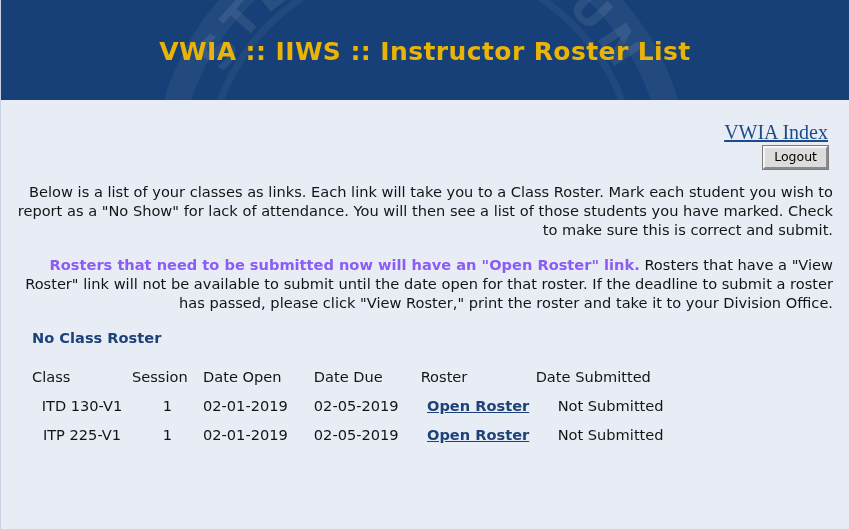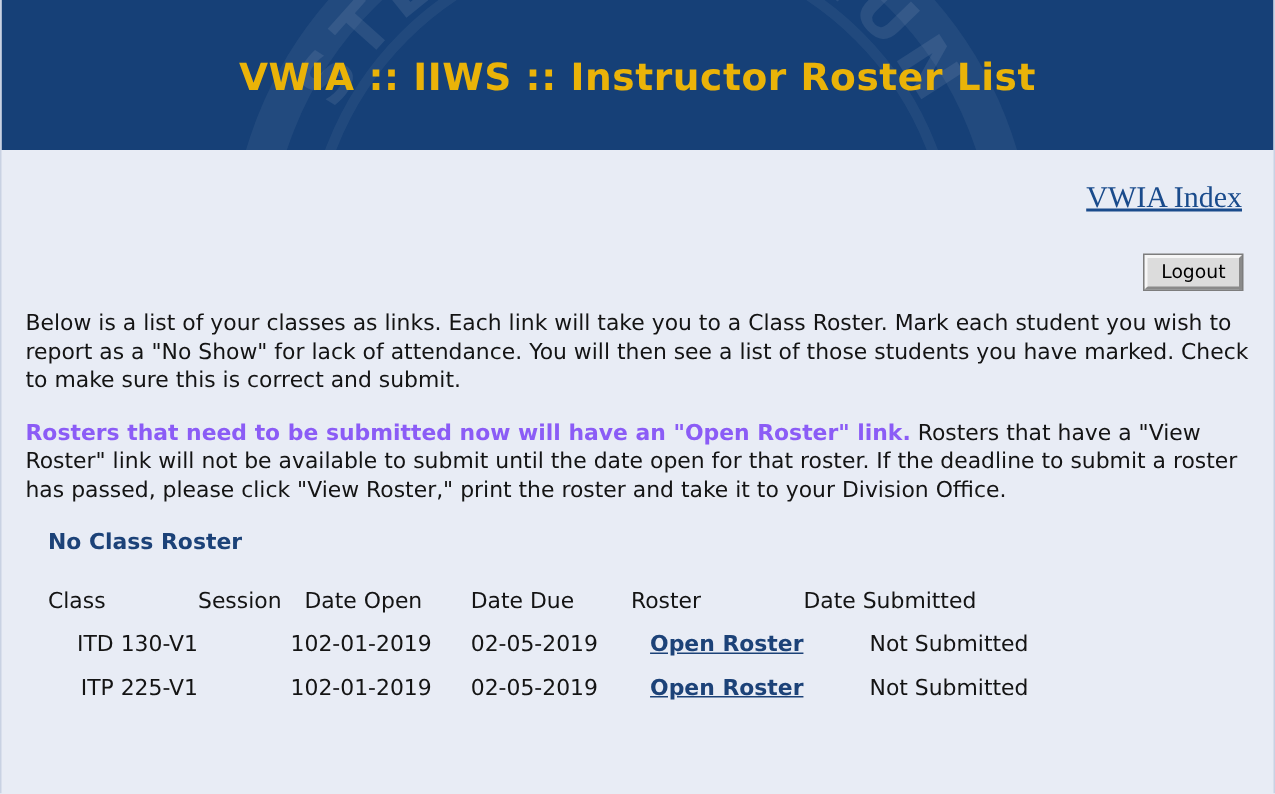--- a/index.html
+++ b/index.html
@@ -92,21 +92,21 @@
   }
   .navlink {
     display: block;
     font-family: Liberation Serif, serif;
     font-size: 20px;
     color: #1a4b8c;
     text-decoration: underline;
     cursor: pointer;
   }
   .logout-wrap {
-    margin-top: 26px;
+    margin-top: 2px;
   }
   .logout-btn {
     font-family: "DejaVu Sans", sans-serif;
     font-size: 12.5px;
     color: #000000;
     background: #dcdcdc;
     border-top: 2px solid #f6f6f6;
     border-left: 2px solid #f6f6f6;
     border-right: 2px solid #8a8a8a;
     border-bottom: 2px solid #8a8a8a;
@@ -117,21 +117,21 @@
   }
 
   
   .copy {
     margin: 0 16px;
     padding-top: 14px;
     font-family: "DejaVu Sans", sans-serif;
     font-size: 14.6px;
     line-height: 1.30;
     color: #141414;
-    text-align: left;
+    text-align: right;
   }
   .copy p { margin: 0 0 16px 0; }
   .copy .lead { font-weight: bold; color: #8b5cf6; }
 
   
   .section {
     margin-left: 31px;
     margin-top: 16px;
   }
   .section-title {
@@ -147,21 +147,21 @@
     font-size: 14.6px;
     color: #141414;
   }
   table.roster th {
     font-weight: normal;
     text-align: left;
     padding: 0 0 12px 0;
     white-space: nowrap;
   }
   table.roster td {
-    text-align: right;
+    text-align: center;
     padding: 0 0 12px 0;
     white-space: nowrap;
   }
   table.roster .c-class    { width: 100px; }
   table.roster .c-session  { width: 71px; }
   table.roster .c-dateopen { width: 73px; padding-right: 26px; }
   table.roster .c-datedue  { width: 78px; padding-right: 22px; }
   table.roster .c-roster   { width: 115px; }
   table.roster .c-submitted{ width: 150px; }
   .roster-link {

